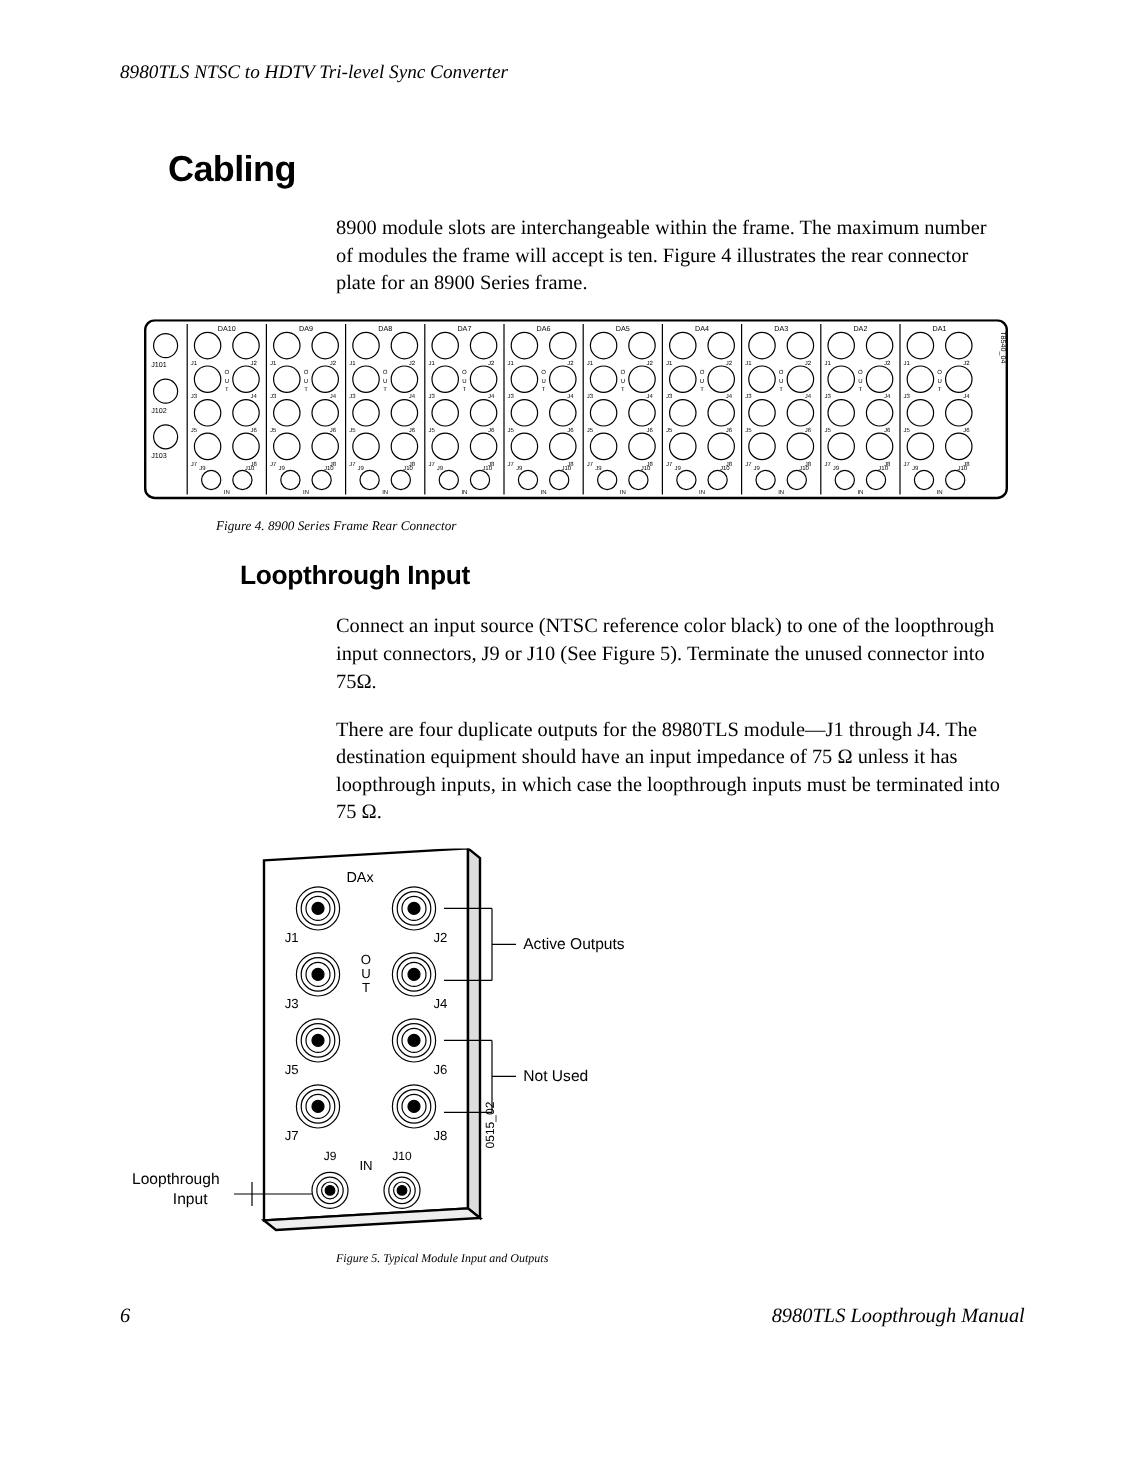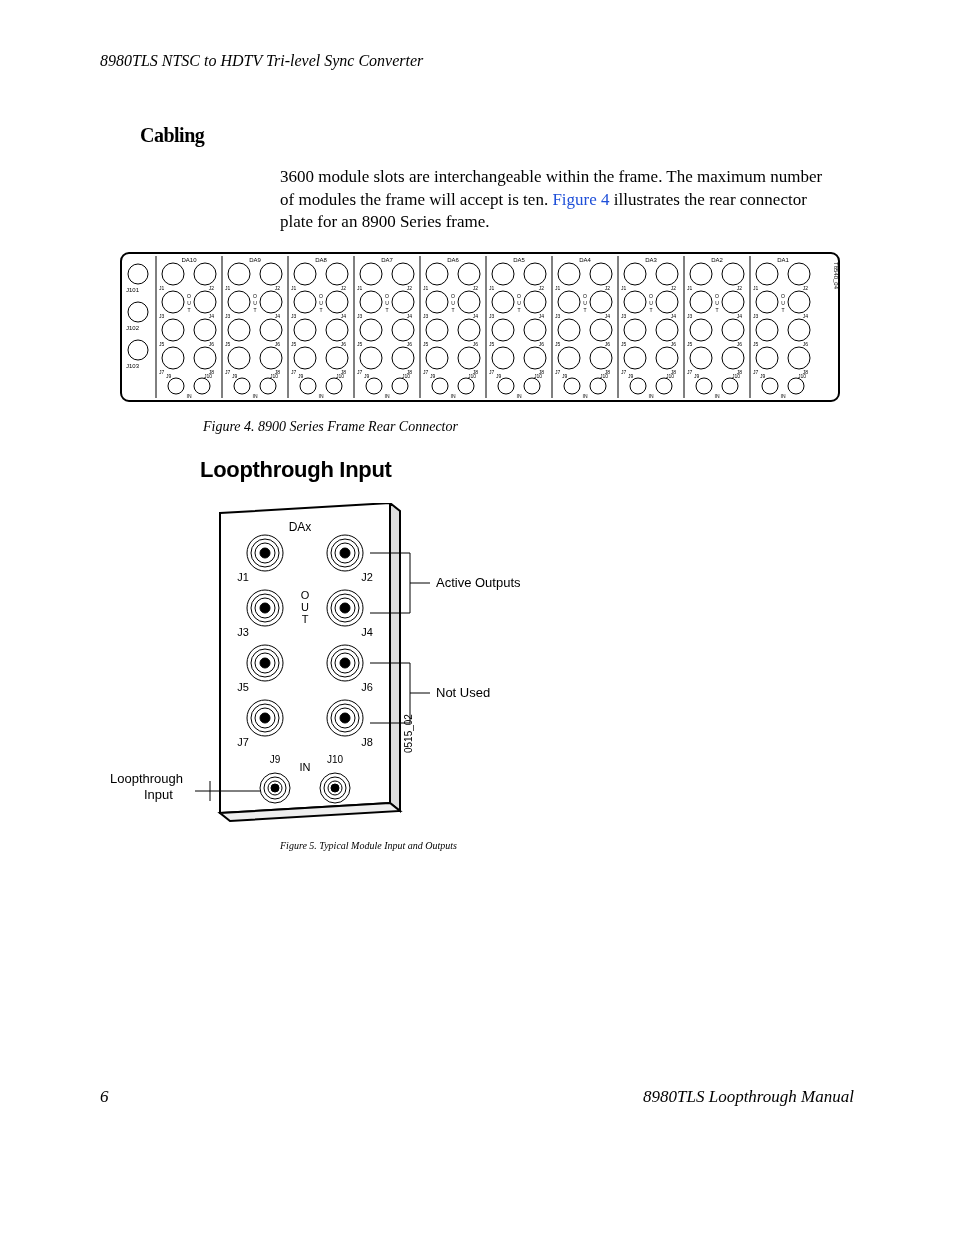--- a/index.html
+++ b/index.html
@@ -17,41 +17,41 @@
     position: relative;
     font-size: 17px;
     line-height: 1.35;
   }
   .running-head {
     font-style: italic;
     font-size: 16px;
     margin-bottom: 50px;
   }
   h1.cabling {
-    font-family: Liberation Serif, serif;
+    font-family: Liberation Sans, sans-serif;
     font-weight: 700;
-    font-size: 20px;
+    font-size: 30px;
     margin: 0 0 12px 40px;
     letter-spacing: -0.5px;
   }
   .bodycol {
     margin-left: 180px;
     margin-right: 0;
   }
-  .link { color: #1d4ed8; }
+  .link { color: #000000; }
   .figure-wrap {
     margin: 18px 0 6px 20px;
   }
   .figure-svg {
     display: block;
   }
   .figcap {
     font-style: italic;
-    font-size: 14px;
-    margin: 6px 0 18px 103px;
+    font-size: 11px;
+    margin: 6px 0 18px 80px;
   }
   h2.sub {
     font-family: Arial, Helvetica, sans-serif;
     font-weight: 700;
     font-size: 22px;
     margin: 10px 0 6px 100px;
     letter-spacing: -0.3px;
   }
   .fig5-wrap {
     margin: 18px 0 4px 0;
@@ -77,21 +77,21 @@
 </head>
 <body>
 
 <div class="page">
 
   <div class="running-head">8980TLS NTSC to HDTV Tri-level Sync Converter</div>
 
   <h1 class="cabling">Cabling</h1>
 
   <p class="bodycol">
-    <span>3600 module slots are interchangeable within the frame. The maximum number of modules the frame will accept is ten. </span><span class="link">Figure 4</span><span> illustrates the rear connector plate for an 8900 Series frame.</span>
+    <span>8900 module slots are interchangeable within the frame. The maximum number of modules the frame will accept is ten. </span><span class="link">Figure 4</span><span> illustrates the rear connector plate for an 8900 Series frame.</span>
   </p>
 
   <div class="figure-wrap">
     <svg class="figure-svg" width="720" height="160" viewBox="0 0 720 160">
       <rect x="1" y="1" width="718" height="148" fill="none" stroke="#000" stroke-width="2" rx="8"></rect>
 
       <text x="714" y="10" font-size="6" font-family="Arial" transform="rotate(90 714 10)">T8540_04</text>
 
       <g>
         <circle cx="18" cy="22" r="10" fill="none" stroke="#000"></circle>
@@ -362,21 +362,25 @@
           <text x="640" y="126" font-size="5" font-family="Arial" text-anchor="start">J9</text>
           <circle cx="676" cy="134" r="8" fill="none" stroke="#000"></circle>
           <text x="686" y="126" font-size="5" font-family="Arial" text-anchor="end">J10</text>
           <text x="663" y="146" font-size="5" font-family="Arial" text-anchor="middle">IN</text>
         </g>
     </svg>
   </div>
   <div class="figcap">Figure 4.  8900 Series Frame Rear Connector</div>
 
   <h2 class="sub">Loopthrough Input</h2>
-
+  <p class="bodycol">
+    <span>Connect an input source (NTSC reference color black) to one of the loopthrough input connectors, J9 or J10 (See </span><span class="link">Figure 5</span><span>). Terminate the unused connector into 75Ω.</span>
+  </p>
+
+  <p class="bodycol">There are four duplicate outputs for the 8980TLS module—J1 through J4. The destination equipment should have an input impedance of 75 Ω unless it has loopthrough inputs, in which case the loopthrough inputs must be terminated into 75 Ω.</p>
 
   <div class="fig5-wrap">
     <svg class="figure-svg" width="460" height="330" viewBox="0 0 460 330">
 
       <g>
         <polygon points="120,10 290,0 290,300 120,310" fill="#fff" stroke="#000" stroke-width="2"></polygon>
         <polygon points="290,0 300,8 300,308 290,300" fill="#ddd" stroke="#000" stroke-width="2"></polygon>
         <polygon points="120,310 290,300 300,308 130,318" fill="#eee" stroke="#000" stroke-width="2"></polygon>
       </g>
       <text x="200" y="28" font-size="12" font-family="Arial" text-anchor="middle">DAx</text>

